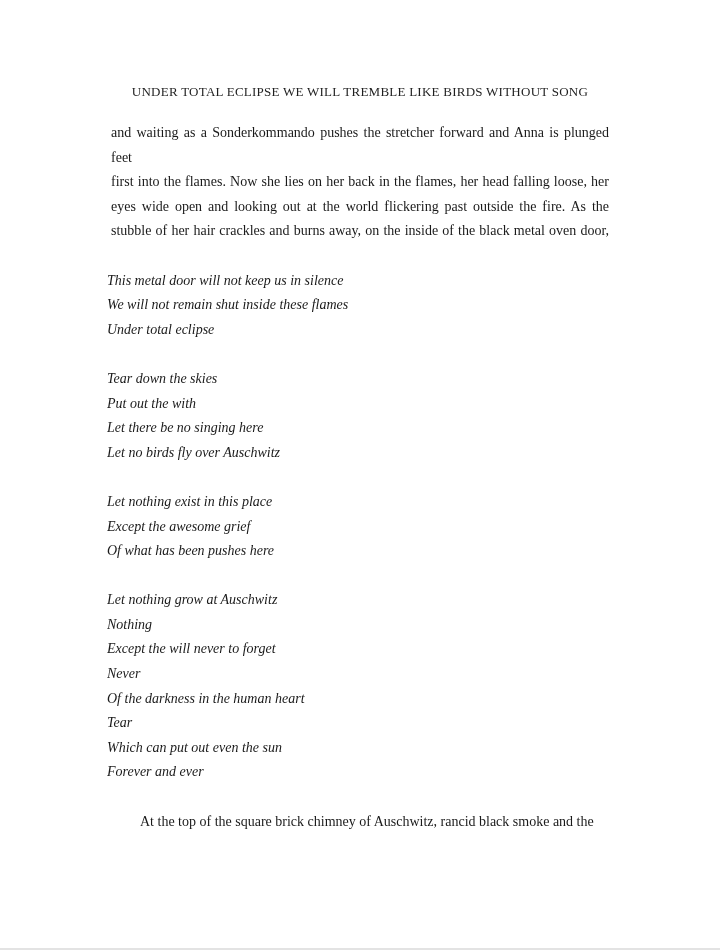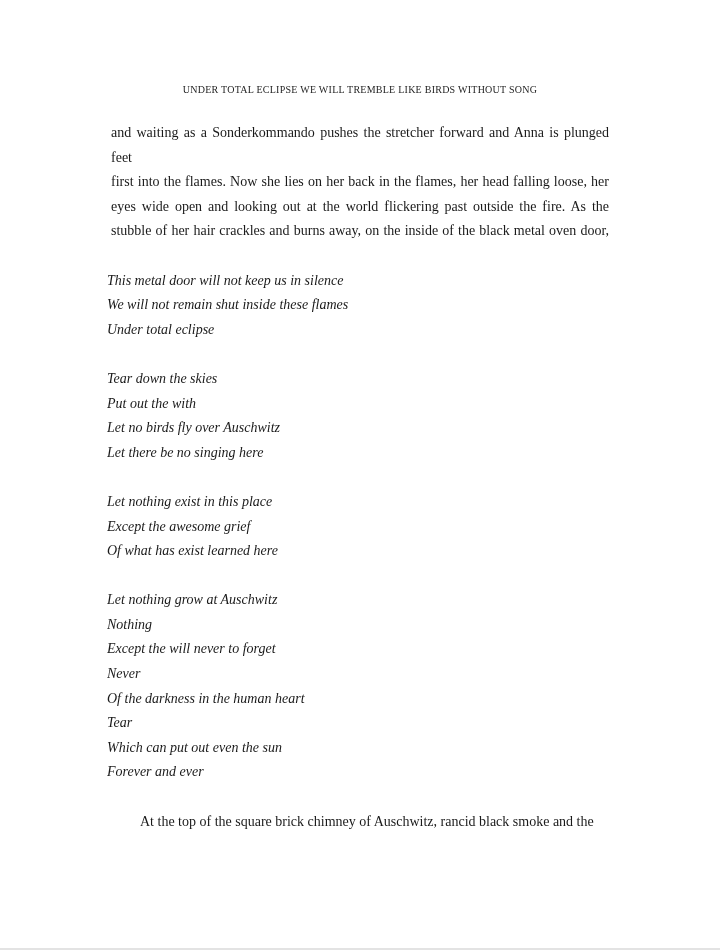--- a/index.html
+++ b/index.html
@@ -19,21 +19,21 @@
     position: absolute;
     inset: 0;
     background: #ffffff;
   }
   .running-head {
     position: absolute;
     top: 84px;
     left: 0;
     right: 0;
     text-align: center;
-    font-size: 10px;
+    font-size: 13px;
     letter-spacing: 0.25px;
     color: #1f1f1f;
     font-weight: 400;
   }
   .body-text {
     position: absolute;
     top: 117px;
     left: 107px;
     width: 506px;
     font-size: 14px;
@@ -95,28 +95,28 @@
 
       <div class="stanza">
         <div class="poem-line">This metal door will not keep us in silence</div>
         <div class="poem-line">We will not remain shut inside these flames</div>
         <div class="poem-line">Under total eclipse</div>
       </div>
 
       <div class="stanza">
         <div class="poem-line">Tear down the skies</div>
         <div class="poem-line">Put out the with</div>
+        <div class="poem-line">Let there be no singing here</div>
         <div class="poem-line">Let no birds fly over Auschwitz</div>
-        <div class="poem-line">Let there be no singing here</div>
       </div>
 
       <div class="stanza">
         <div class="poem-line">Let nothing exist in this place</div>
         <div class="poem-line">Except the awesome grief</div>
-        <div class="poem-line">Of what has exist learned here</div>
+        <div class="poem-line">Of what has been pushes here</div>
       </div>
 
       <div class="stanza">
         <div class="poem-line">Let nothing grow at Auschwitz</div>
         <div class="poem-line">Nothing</div>
         <div class="poem-line">Except the will never to forget</div>
         <div class="poem-line">Never</div>
         <div class="poem-line">Of the darkness in the human heart</div>
         <div class="poem-line">Tear</div>
         <div class="poem-line">Which can put out even the sun</div>

